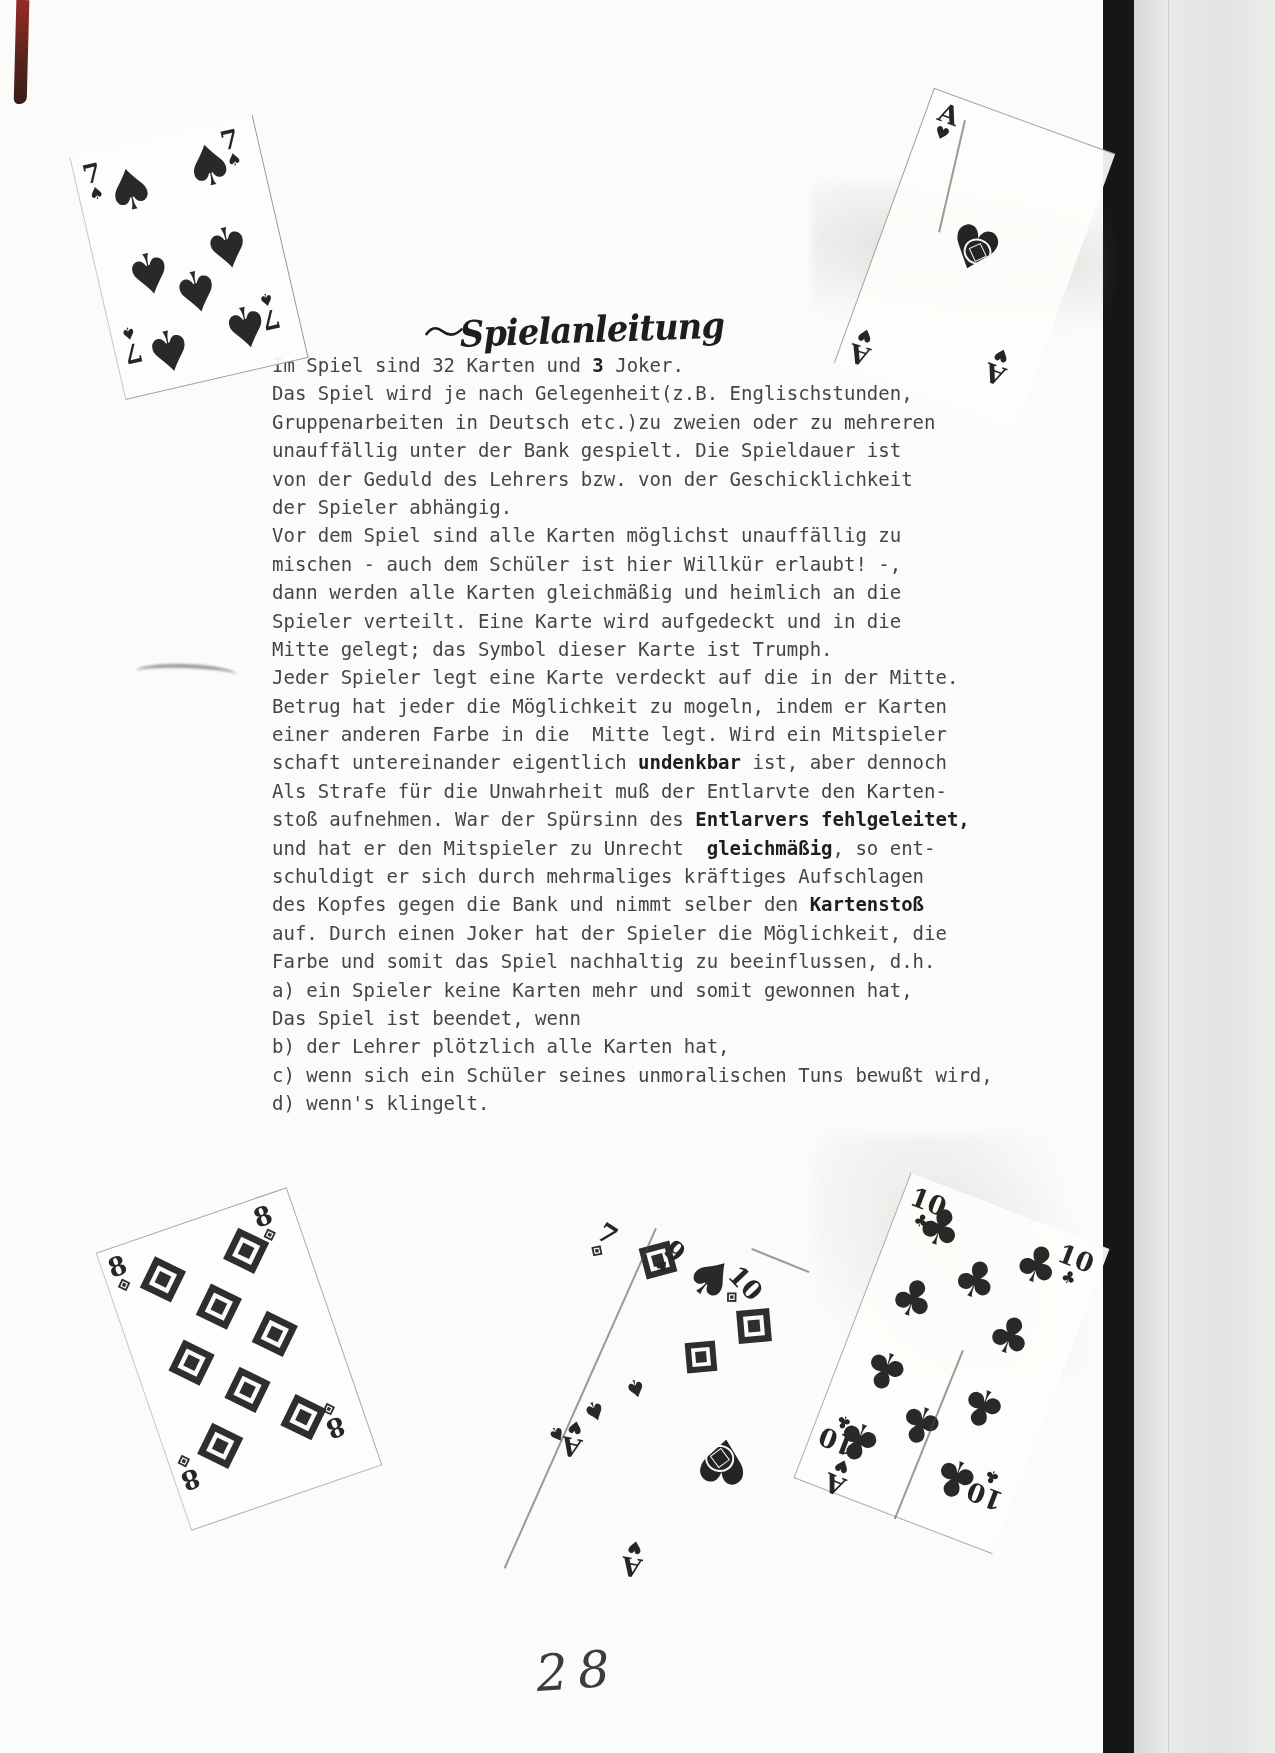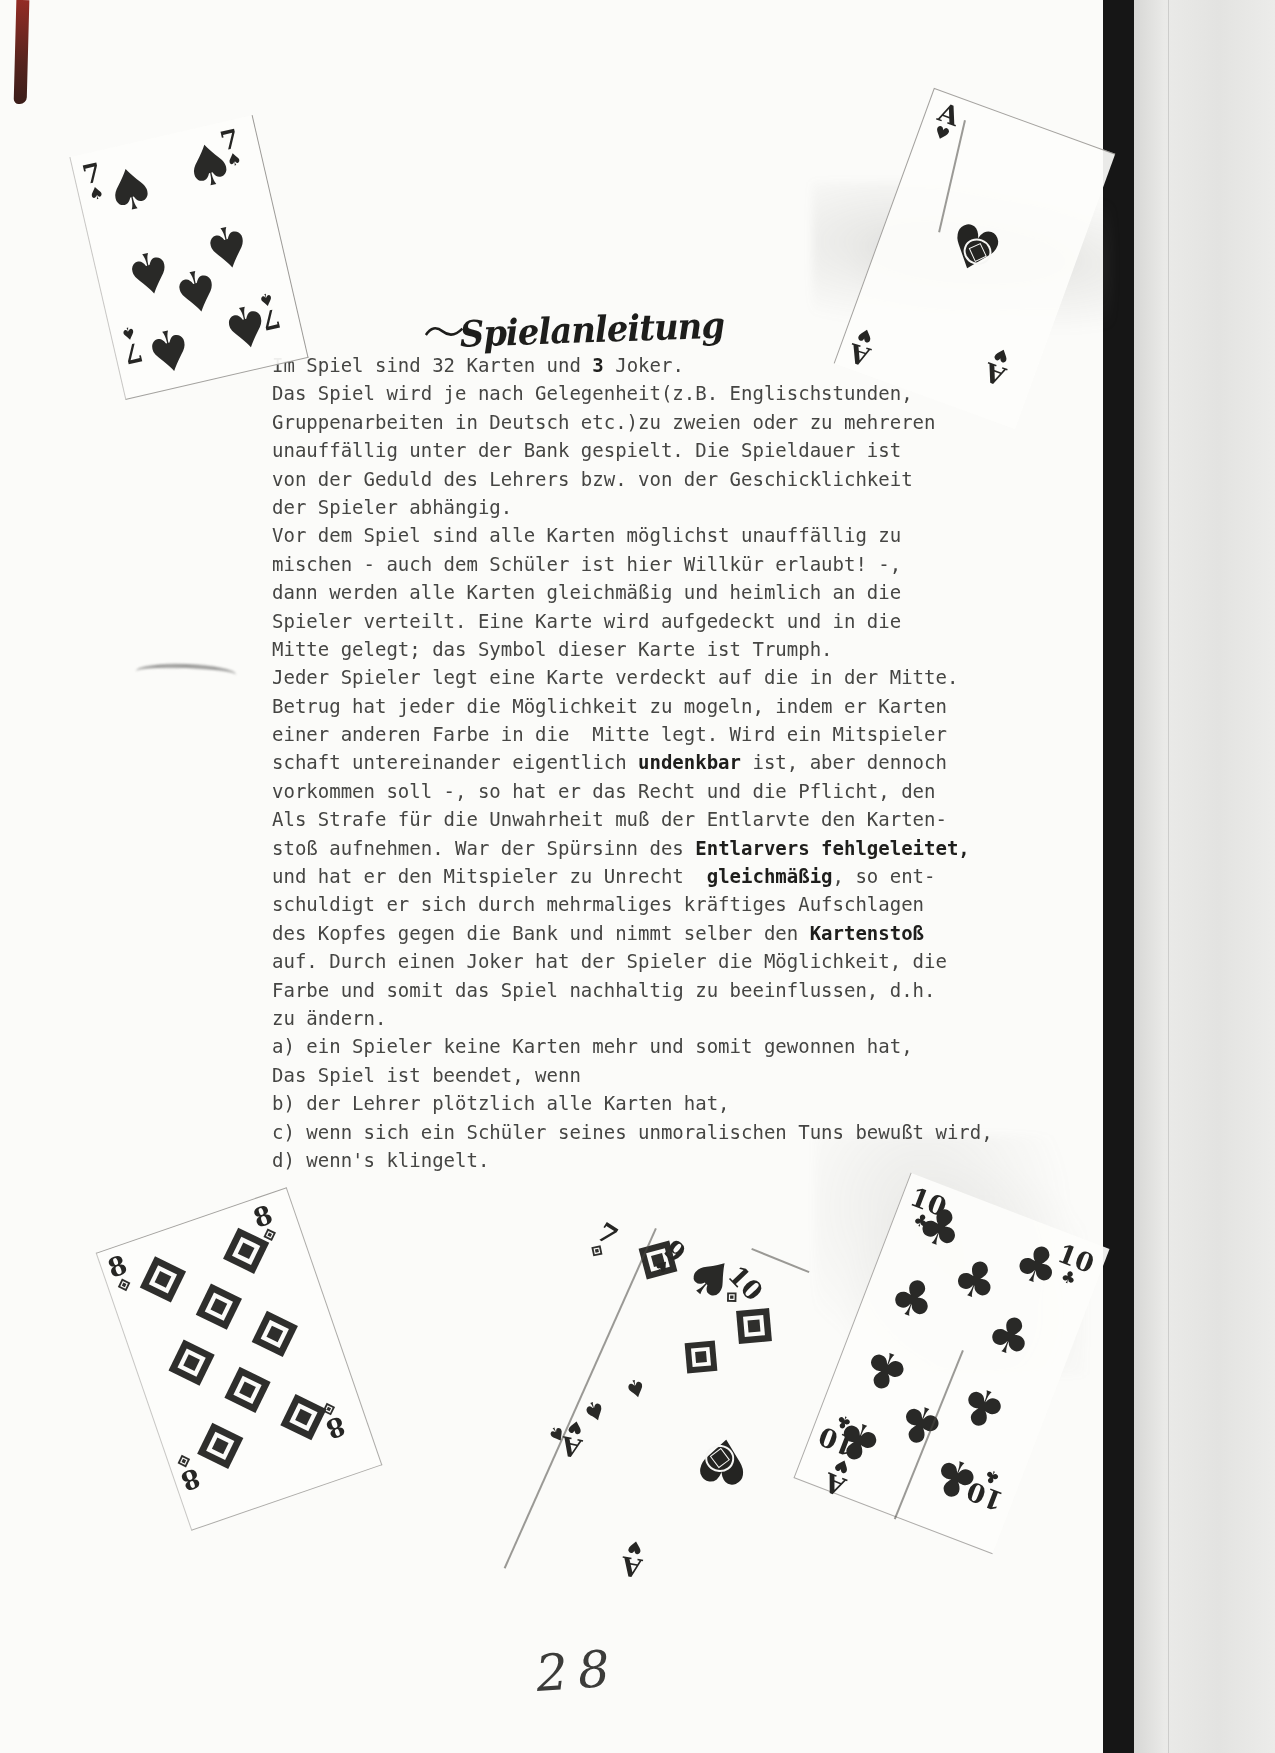--- a/index.html
+++ b/index.html
@@ -79,29 +79,27 @@
     <div class="ln">der Spieler abhängig.</div>
     <div class="ln">Vor dem Spiel sind alle Karten möglichst unauffällig zu</div>
     <div class="ln">mischen - auch dem Schüler ist hier Willkür erlaubt! -,</div>
     <div class="ln">dann werden alle Karten gleichmäßig und heimlich an die</div>
     <div class="ln">Spieler verteilt. Eine Karte wird aufgedeckt und in die</div>
     <div class="ln">Mitte gelegt; das Symbol dieser Karte ist Trumph.</div>
     <div class="ln">Jeder Spieler legt eine Karte verdeckt auf die in der Mitte.</div>
     <div class="ln">Betrug hat jeder die Möglichkeit zu mogeln, indem er Karten</div>
     <div class="ln">einer anderen Farbe in die  Mitte legt. Wird ein Mitspieler</div>
     <div class="ln">schaft untereinander eigentlich <b>undenkbar</b> ist, aber dennoch</div>
-    <div class="ln">vorkommen soll -, so hat er das Recht und die Pflicht, den</div>
     <div class="ln">Als Strafe für die Unwahrheit muß der Entlarvte den Karten-</div>
     <div class="ln">stoß aufnehmen. War der Spürsinn des <b>Entlarvers fehlgeleitet,</b></div>
     <div class="ln">und hat er den Mitspieler zu Unrecht  <b>gleichmäßig</b>, so ent-</div>
     <div class="ln">schuldigt er sich durch mehrmaliges kräftiges Aufschlagen</div>
     <div class="ln">des Kopfes gegen die Bank und nimmt selber den <b>Kartenstoß</b></div>
     <div class="ln">auf. Durch einen Joker hat der Spieler die Möglichkeit, die</div>
     <div class="ln">Farbe und somit das Spiel nachhaltig zu beeinflussen, d.h.</div>
-    <div class="ln">zu ändern.</div>
     <div class="ln">a) ein Spieler keine Karten mehr und somit gewonnen hat,</div>
     <div class="ln">Das Spiel ist beendet, wenn</div>
     <div class="ln">b) der Lehrer plötzlich alle Karten hat,</div>
     <div class="ln">c) wenn sich ein Schüler seines unmoralischen Tuns bewußt wird,</div>
     <div class="ln">d) wenn's klingelt.</div>
   </div>
 
 <div id="cards-layer">
     <div class="card" style="left: 95px; top: 133px; width: 186px; height: 248px; transform: rotate(-13deg); border-right: 1.5px solid rgba(75, 72, 68, 0.55); border-bottom: 1.5px solid rgba(75, 72, 68, 0.5); border-left: 1.5px solid rgba(75, 72, 68, 0.3);">
       <span class="cidx" style="left: 8px; top: 10px; transform: rotate(0deg);">

